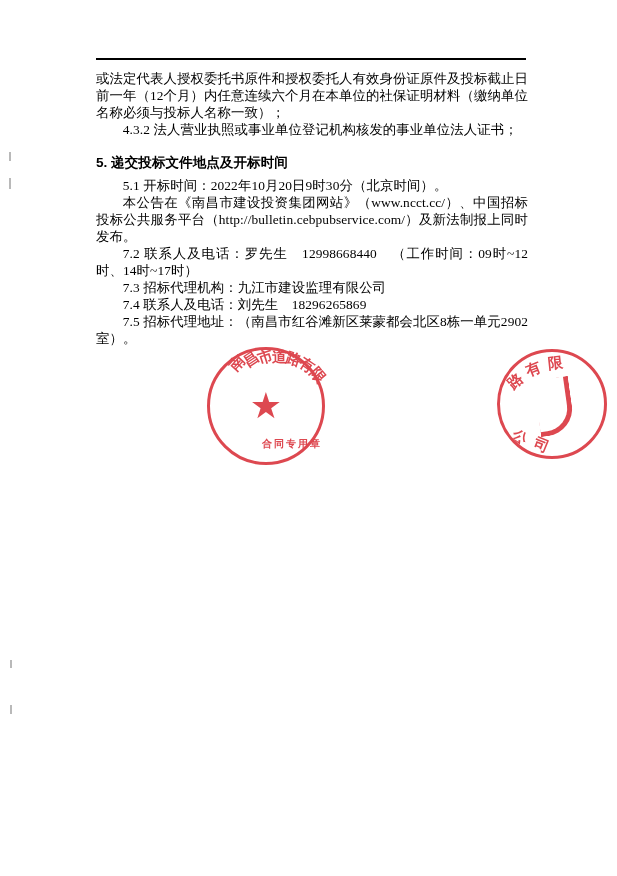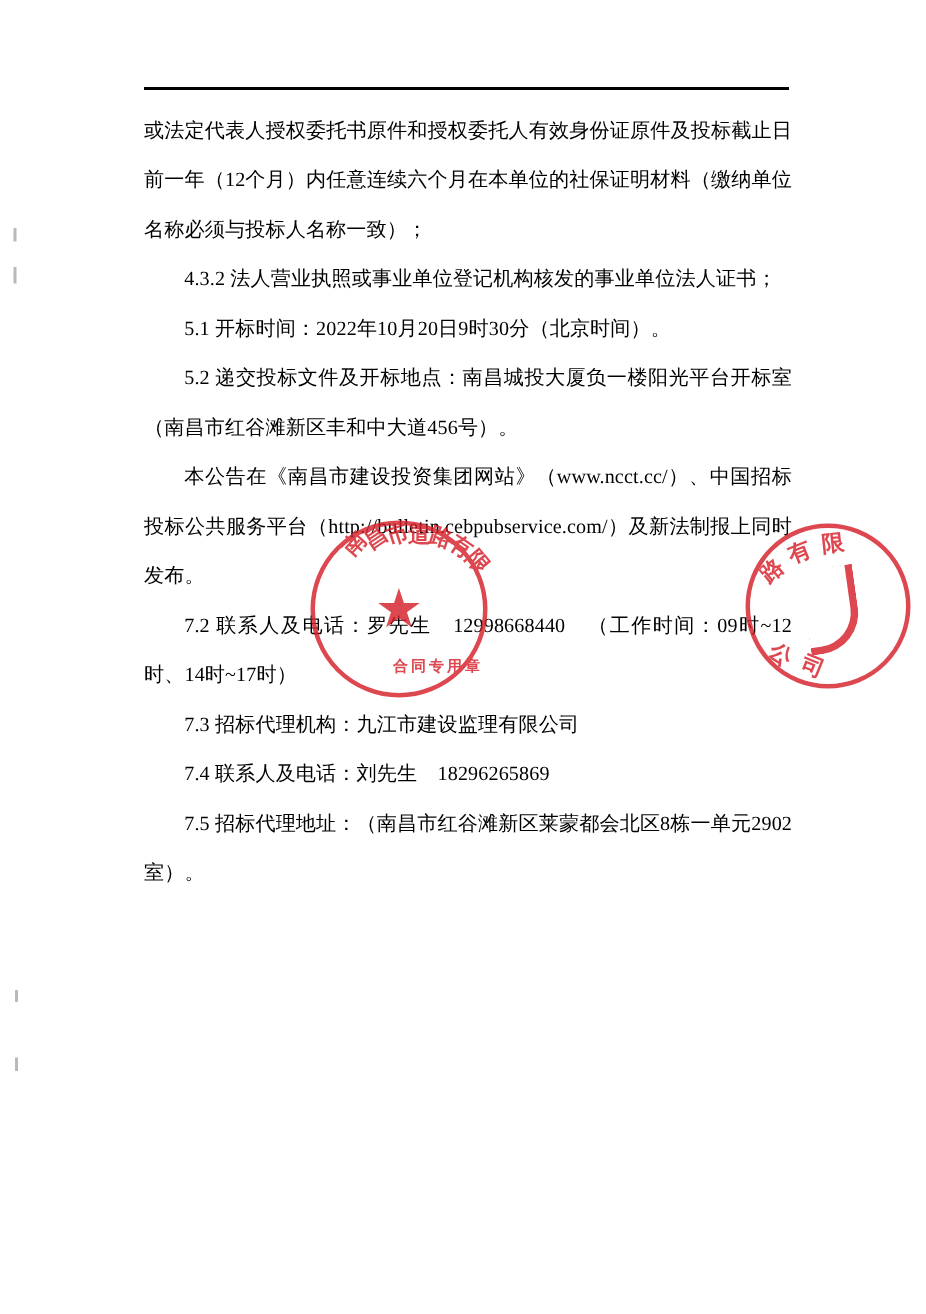--- a/index.html
+++ b/index.html
@@ -48,21 +48,21 @@
   .content {
     position: absolute;
     left: 96px;
     top: 70px;
     width: 432px;
   }
 
   p {
     margin: 0 0 0 0;
     font-size: 13.4px;
-    line-height: 33px;
+    line-height: 17px;
     text-align: justify;
     text-justify: inter-ideograph;
     letter-spacing: 0.1px;
   }
 
   .indent2 { text-indent: 2em; }
 
   .heading {
     font-weight: bold;
     font-size: 13.6px;
@@ -156,22 +156,22 @@
   <div class="edge-mark m3"></div>
   <div class="edge-mark m4"></div>
 
   <div class="top-rule"></div>
 
   <div class="content">
 
     <p>或法定代表人授权委托书原件和授权委托人有效身份证原件及投标截止日前一年（12个月）内任意连续六个月在本单位的社保证明材料（缴纳单位名称必须与投标人名称一致）；</p>
     <p class="indent2">4.3.2 法人营业执照或事业单位登记机构核发的事业单位法人证书；</p>
 
+    <div class="heading">5. 递交投标文件地点及开标时间</div>
     <p class="indent2">5.1 开标时间：2022年10月20日9时30分（北京时间）。</p>
-    <p class="indent2">5.2 递交投标文件及开标地点：南昌城投大厦负一楼阳光平台开标室（南昌市红谷滩新区丰和中大道456号）。</p>
 
     <p class="indent2">本公告在《南昌市建设投资集团网站》（www.ncct.cc/）、中国招标投标公共服务平台（http://bulletin.cebpubservice.com/）及新法制报上同时发布。</p>
 
     <p class="indent2">7.2 联系人及电话：罗先生　12998668440　（工作时间：09时~12时、14时~17时）</p>
     <p class="indent2">7.3 招标代理机构：九江市建设监理有限公司</p>
     <p class="indent2">7.4 联系人及电话：刘先生　18296265869</p>
     <p class="indent2">7.5 招标代理地址：（南昌市红谷滩新区莱蒙都会北区8栋一单元2902室）。</p>
 
   </div>
 

